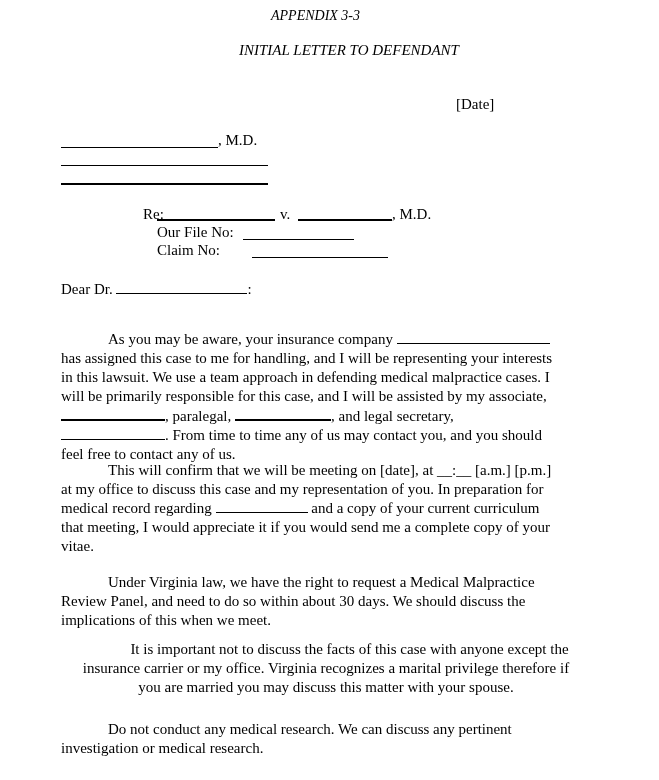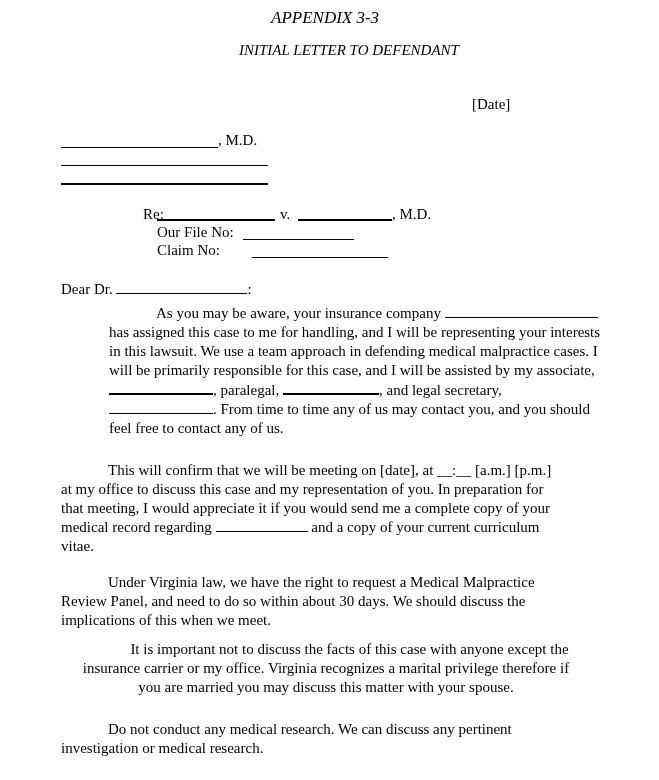--- a/index.html
+++ b/index.html
@@ -11,23 +11,23 @@
   .line.thick { border-bottom-width:2px; }
   .blank { display:inline-block; border-bottom:1px solid #000; height:13px; vertical-align:baseline; }
   .blank.thick { border-bottom-width:2px; }
   .para { position:absolute; left:61px; width:530px; line-height:19px; white-space:normal; }
   .para .row { display:block; white-space:nowrap; }
   .indent { padding-left:47px; }
 </style>
 </head>
 <body>
 
-<div class="abs ital" style="left:271px; top:8px; font-size:17px;">APPENDIX 3-3</div>
+<div class="abs ital" style="left:271px; top:8px; font-size:14px;">APPENDIX 3-3</div>
 <div class="abs ital" style="left:197px; top:42px; font-size:15px;margin-left:42px;">INITIAL LETTER TO DEFENDANT</div>
-<div class="abs" style="left:472px; top:96px;">[Date]</div>
+<div class="abs" style="left:456px; top:96px;">[Date]</div>
 
 <div class="line" style="left:61px; top:147px; width:157px;"></div>
 <div class="abs" style="left:218px; top:132px;">, M.D.</div>
 <div class="line" style="left:61px; top:165px; width:207px;"></div>
 <div class="line thick" style="left:61px; top:183px; width:207px;"></div>
 
 <div class="abs" style="left:107px; top:206px;margin-left:36px;">Re:</div>
 <div class="line thick" style="left:157px; top:219px; width:118px;"></div>
 <div class="abs" style="left:280px; top:206px;">v.</div>
 <div class="line thick" style="left:298px; top:219px; width:94px;"></div>
@@ -36,47 +36,47 @@
 <div class="abs" style="left:157px; top:224px;">Our File No:</div>
 <div class="line" style="left:243px; top:239px; width:111px;"></div>
 <div class="abs" style="left:157px; top:242px;text-align:center;">Claim No:</div>
 <div class="line" style="left:252px; top:257px; width:136px;"></div>
 
 <div class="abs" style="left:61px; top:280px;">
   <span>Dear Dr.</span>
   <span class="blank" style="width:131px;"></span><span>:</span>
 </div>
 
-<div class="para" style="top:304px;margin-left:48px;">
+<div class="para" style="top:330px;">
   <span class="row indent">
     <span>As you may be aware, your insurance company</span>
     <span class="blank" style="width:153px;"></span>
   </span>
   <span class="row">has assigned this case to me for handling, and I will be representing your interests</span>
   <span class="row">in this lawsuit. We use a team approach in defending medical malpractice cases. I</span>
   <span class="row">will be primarily responsible for this case, and I will be assisted by my associate,</span>
   <span class="row">
     <span class="blank thick" style="width:104px;"></span><span>, paralegal,</span>
     <span class="blank thick" style="width:96px;"></span><span>, and legal secretary,</span>
   </span>
   <span class="row">
     <span class="blank" style="width:104px;"></span><span>. From time to time any of us may contact you, and you should</span>
   </span>
   <span class="row">feel free to contact any of us.</span>
 </div>
 
 <div class="para" style="top:461px;">
   <span class="row indent">This will confirm that we will be meeting on [date], at __:__ [a.m.] [p.m.]</span>
   <span class="row">at my office to discuss this case and my representation of you. In preparation for</span>
-  <span class="row">that meeting, I would appreciate it if you would send me a complete copy of your</span>
   <span class="row">
     <span>medical record regarding</span>
     <span class="blank" style="width:92px;"></span>
     <span>and a copy of your current curriculum</span>
   </span>
+  <span class="row">that meeting, I would appreciate it if you would send me a complete copy of your</span>
   <span class="row">vitae.</span>
 </div>
 
 <div class="para" style="top:573px;">
   <span class="row indent">Under Virginia law, we have the right to request a Medical Malpractice</span>
   <span class="row">Review Panel, and need to do so within about 30 days. We should discuss the</span>
   <span class="row">implications of this when we meet.</span>
 </div>
 
 <div class="para" style="top:640px;text-align:center;">

